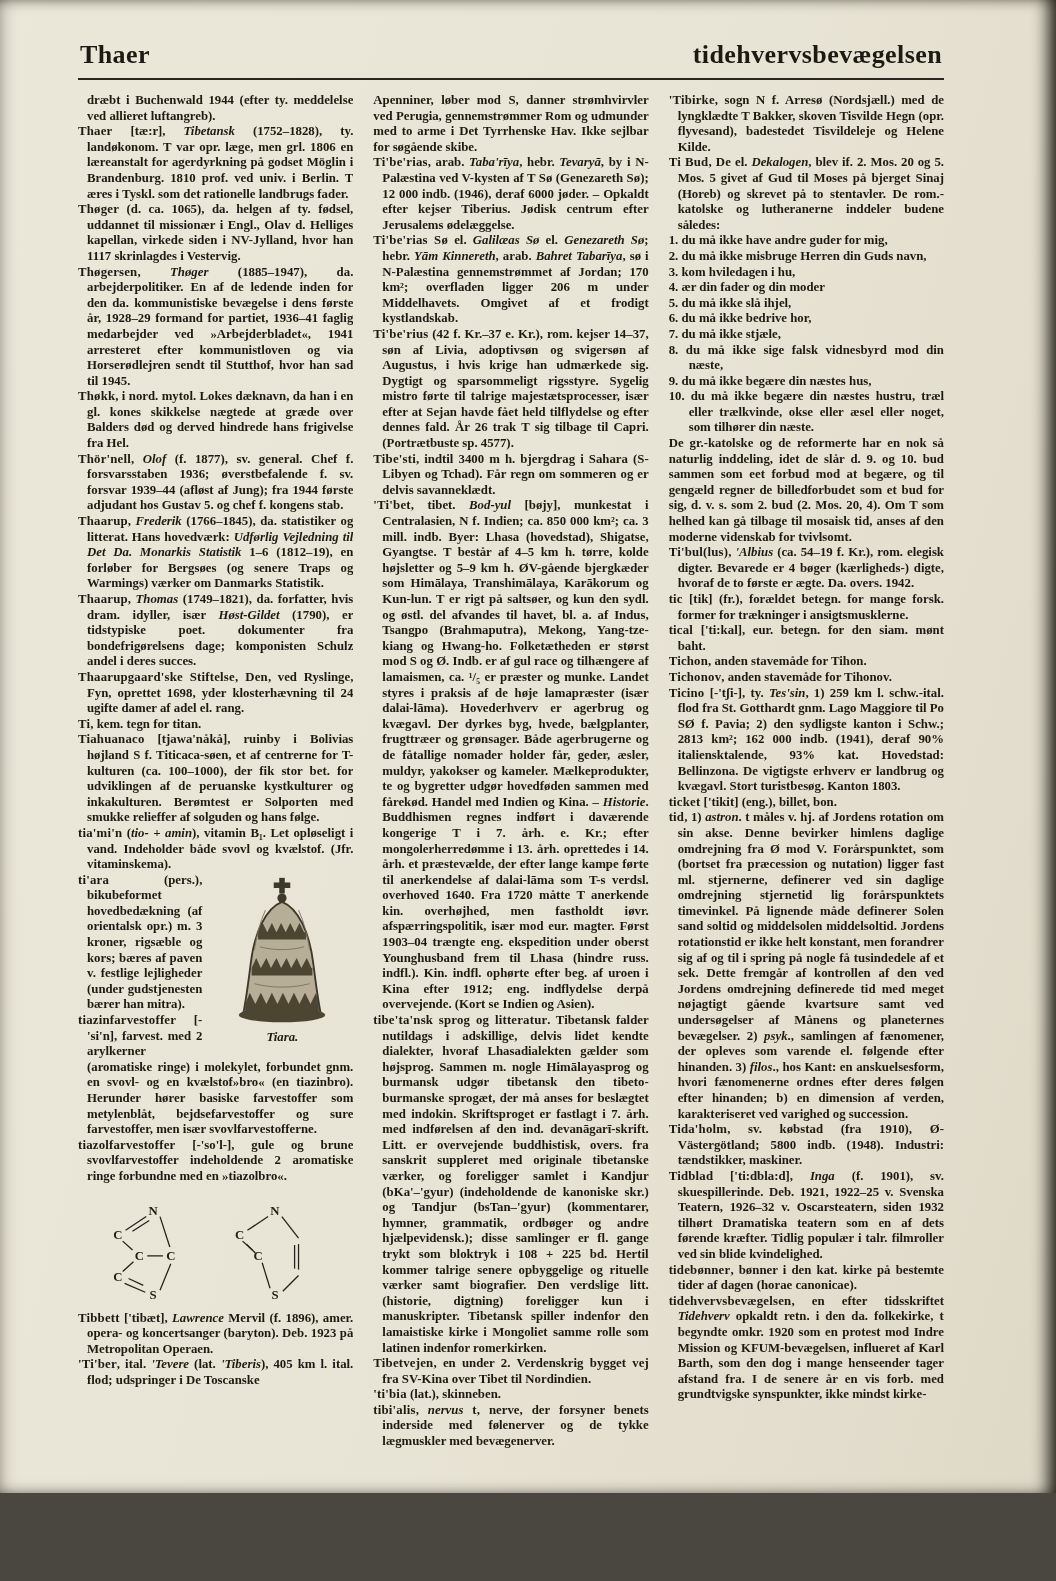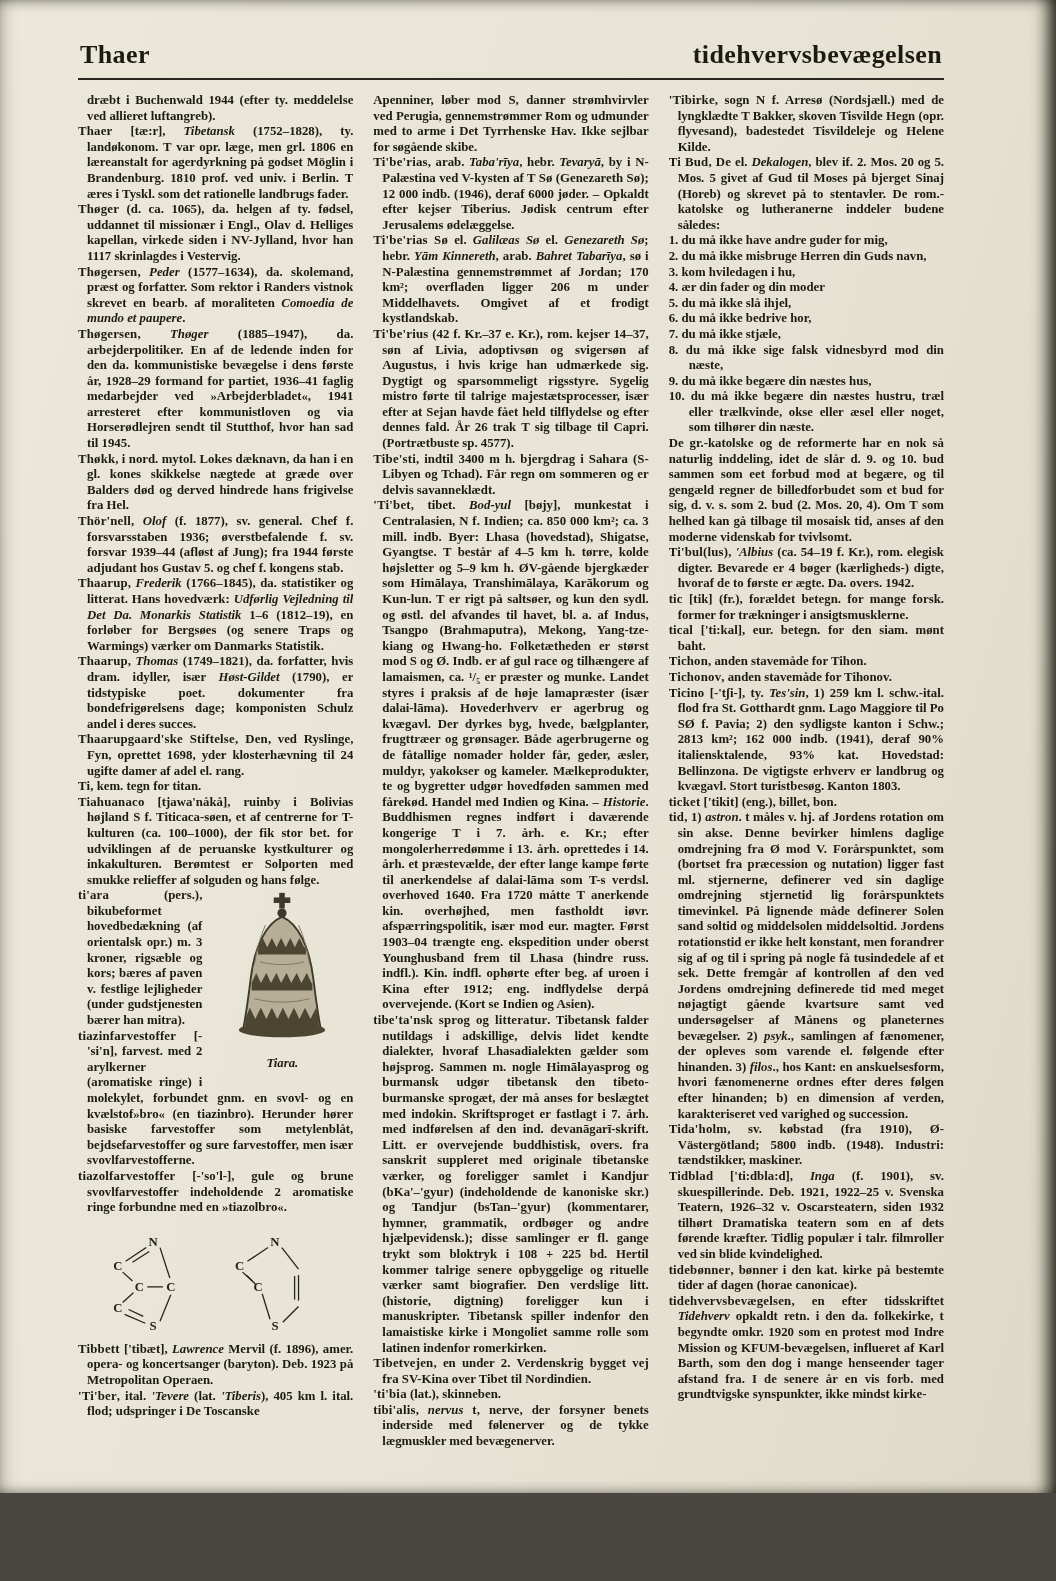--- a/index.html
+++ b/index.html
@@ -18,49 +18,49 @@
     font-weight:bold; font-size:26px; letter-spacing:0.4px; padding:0 2px 8px 2px; }
   .rule { border-top:2.5px solid #2a2720; margin-bottom:13px; }
   .columns { display:flex; gap:20px; height:1398px; overflow:hidden; }
   .col { flex:1 1 0; min-width:0; text-align:justify; font-size:12.8px; line-height:15.6px; overflow:hidden;font-weight:bold; }
   .entry { margin:0; padding-left:9px; text-indent:-9px; }
   .entry b { letter-spacing:0.2px; }
   .cont { text-indent:0; }
   .flush { padding-left:0; text-indent:0; }
   .li { padding-left:20px; text-indent:-20px; }
   .fig-tiara { float:right; width:142px; margin:3px 0 4px 9px; text-align:center; text-indent:0; }
-  .fig-caption { font-style:italic; font-size:12.8px; margin-top:10px; }
+  .fig-caption { font-style:italic; font-size:12.8px; margin-top:0; }
   .fig-chem { width:100%; margin:8px 0 6px 0; display:flex; justify-content:center; text-indent:0; }
   .footer { display:flex; gap:20px; padding:16px 112px 0 78px; font-size:14.5px; }
   .footer span { flex:1 1 0; text-align:center; }
 </style>
 </head>
 <body>
 
 <div class="page">
   <div class="inner">
     <div class="running-head">
       <span>Thaer</span>
       <span>tidehvervsbevægelsen</span>
     </div>
     <div class="rule"></div>
     <div class="columns">
       <div class="col">
           <p class="entry cont">dræbt i Buchenwald 1944 (efter ty. meddelelse ved allieret luftangreb).</p>
           <p class="entry"><b>Thaer</b> [tæ:r], <i>Tibetansk</i> (1752–1828), ty. landøkonom. T var opr. læge, men grl. 1806 en læreanstalt for agerdyrkning på godset Möglin i Brandenburg. 1810 prof. ved univ. i Berlin. T æres i Tyskl. som det rationelle landbrugs fader.</p>
           <p class="entry"><b>Thøger</b> (d. ca. 1065), da. helgen af ty. fødsel, uddannet til missionær i Engl., Olav d. Helliges kapellan, virkede siden i NV-Jylland, hvor han 1117 skrinlagdes i Vestervig.</p>
-          <p class="entry"><b>Thøgersen</b>, <i>Peder</i> (1577–1634), da. skolemand, præst og forfatter. Som rektor i Randers vistnok skrevet en bearb. af moraliteten <i>Comoedia de mundo et paupere</i>.</p>
           <p class="entry"><b>Thøgersen</b>, <i>Thøger</i> (1885–1947), da. arbejderpolitiker. En af de ledende inden for den da. kommunistiske bevægelse i dens første år, 1928–29 formand for partiet, 1936–41 faglig medarbejder ved »Arbejderbladet«, 1941 arresteret efter kommunistloven og via Horserødlejren sendt til Stutthof, hvor han sad til 1945.</p>
           <p class="entry"><b>Thøkk</b>, i nord. mytol. Lokes dæknavn, da han i en gl. kones skikkelse nægtede at græde over Balders død og derved hindrede hans frigivelse fra Hel.</p>
           <p class="entry"><b>Thör'nell</b>, <i>Olof</i> (f. 1877), sv. general. Chef f. forsvarsstaben 1936; øverstbefalende f. sv. forsvar 1939–44 (afløst af Jung); fra 1944 første adjudant hos Gustav 5. og chef f. kongens stab.</p>
           <p class="entry"><b>Thaarup</b>, <i>Frederik</i> (1766–1845), da. statistiker og litterat. Hans hovedværk: <i>Udførlig Vejledning til Det Da. Monarkis Statistik</i> 1–6 (1812–19), en forløber for Bergsøes (og senere Traps og Warmings) værker om Danmarks Statistik.</p>
           <p class="entry"><b>Thaarup</b>, <i>Thomas</i> (1749–1821), da. forfatter, hvis dram. idyller, især <i>Høst-Gildet</i> (1790), er tidstypiske poet. dokumenter fra bondefrigørelsens dage; komponisten Schulz andel i deres succes.</p>
           <p class="entry"><b>Thaarupgaard'ske Stiftelse, Den</b>, ved Ryslinge, Fyn, oprettet 1698, yder klosterhævning til 24 ugifte damer af adel el. rang.</p>
           <p class="entry"><b>Ti</b>, kem. tegn for titan.</p>
           <p class="entry"><b>Tiahuanaco</b> [tjawa'nåkå], ruinby i Bolivias højland S f. Titicaca-søen, et af centrerne for T-kulturen (ca. 100–1000), der fik stor bet. for udviklingen af de peruanske kystkulturer og inkakulturen. Berømtest er Solporten med smukke relieffer af solguden og hans følge.</p>
+          <p class="entry"><b>tia'mi'n</b> (<i>tio- + amin</i>), vitamin B₁. Let opløseligt i vand. Indeholder både svovl og kvælstof. (Jfr. vitaminskema).</p>
           <div class="fig-tiara" id="fig-tiara">
     <svg width="138" height="150" viewBox="0 0 150 163">
       <rect x="72" y="2" width="6" height="17" fill="#3c382b"></rect>
       <rect x="66" y="7" width="18" height="6" fill="#3c382b"></rect>
       <circle cx="75" cy="24" r="5" fill="#3c382b"></circle>
       <path d="M75,28 C57,35 45,62 41,95 C38,119 35,139 33,149 L117,149 C115,139 112,119 109,95 C105,62 93,35 75,28 Z" fill="#b7ae97" stroke="#3c382b" stroke-width="2"></path>
       <path d="M49,61 L54,51 59,61 64,51 69,61 74,51 79,61 84,51 89,61 94,51 99,61 101,61 101,69 49,69 49,61 Z" fill="#4c4532"></path>
       <path d="M42,100 L47,89 52,100 58,89 63,100 69,89 74,100 80,89 85,100 91,89 96,100 102,89 107,100 108,100 108,108 42,108 42,100 Z" fill="#4c4532"></path>
       <path d="M35,139 L40,127 46,139 52,127 58,139 64,127 70,139 76,127 82,139 88,127 94,139 100,127 106,139 112,127 115,139 115,147 35,147 35,139 Z" fill="#4c4532"></path>
       <ellipse cx="75" cy="151" rx="47" ry="8" fill="#4c4532"></ellipse>

